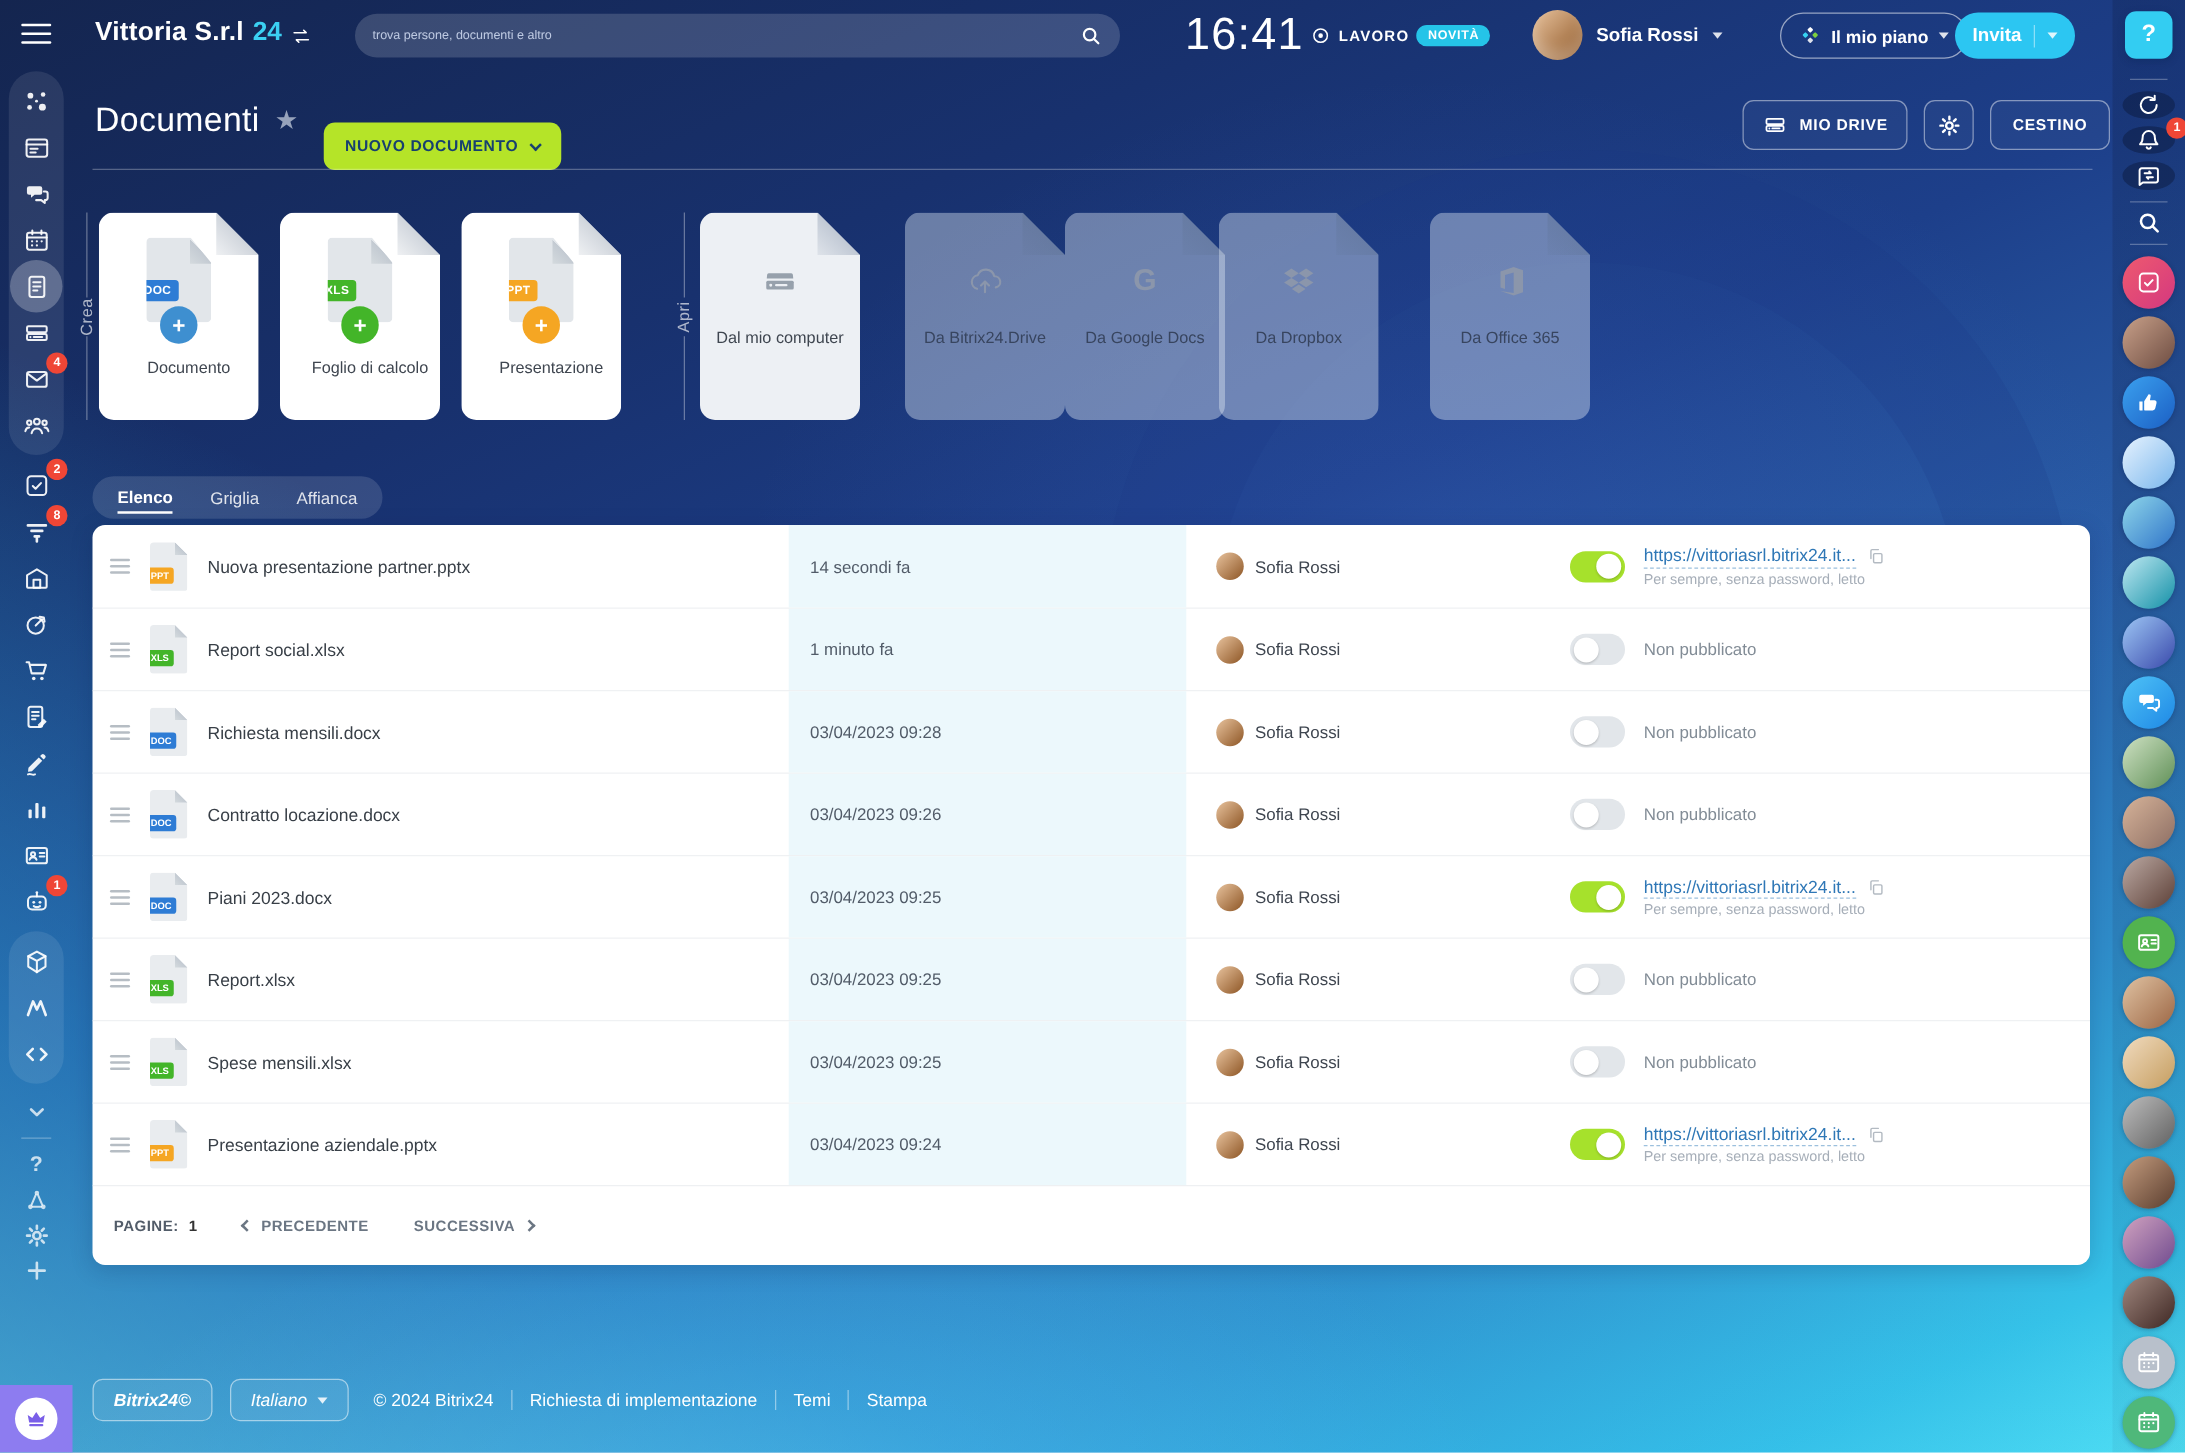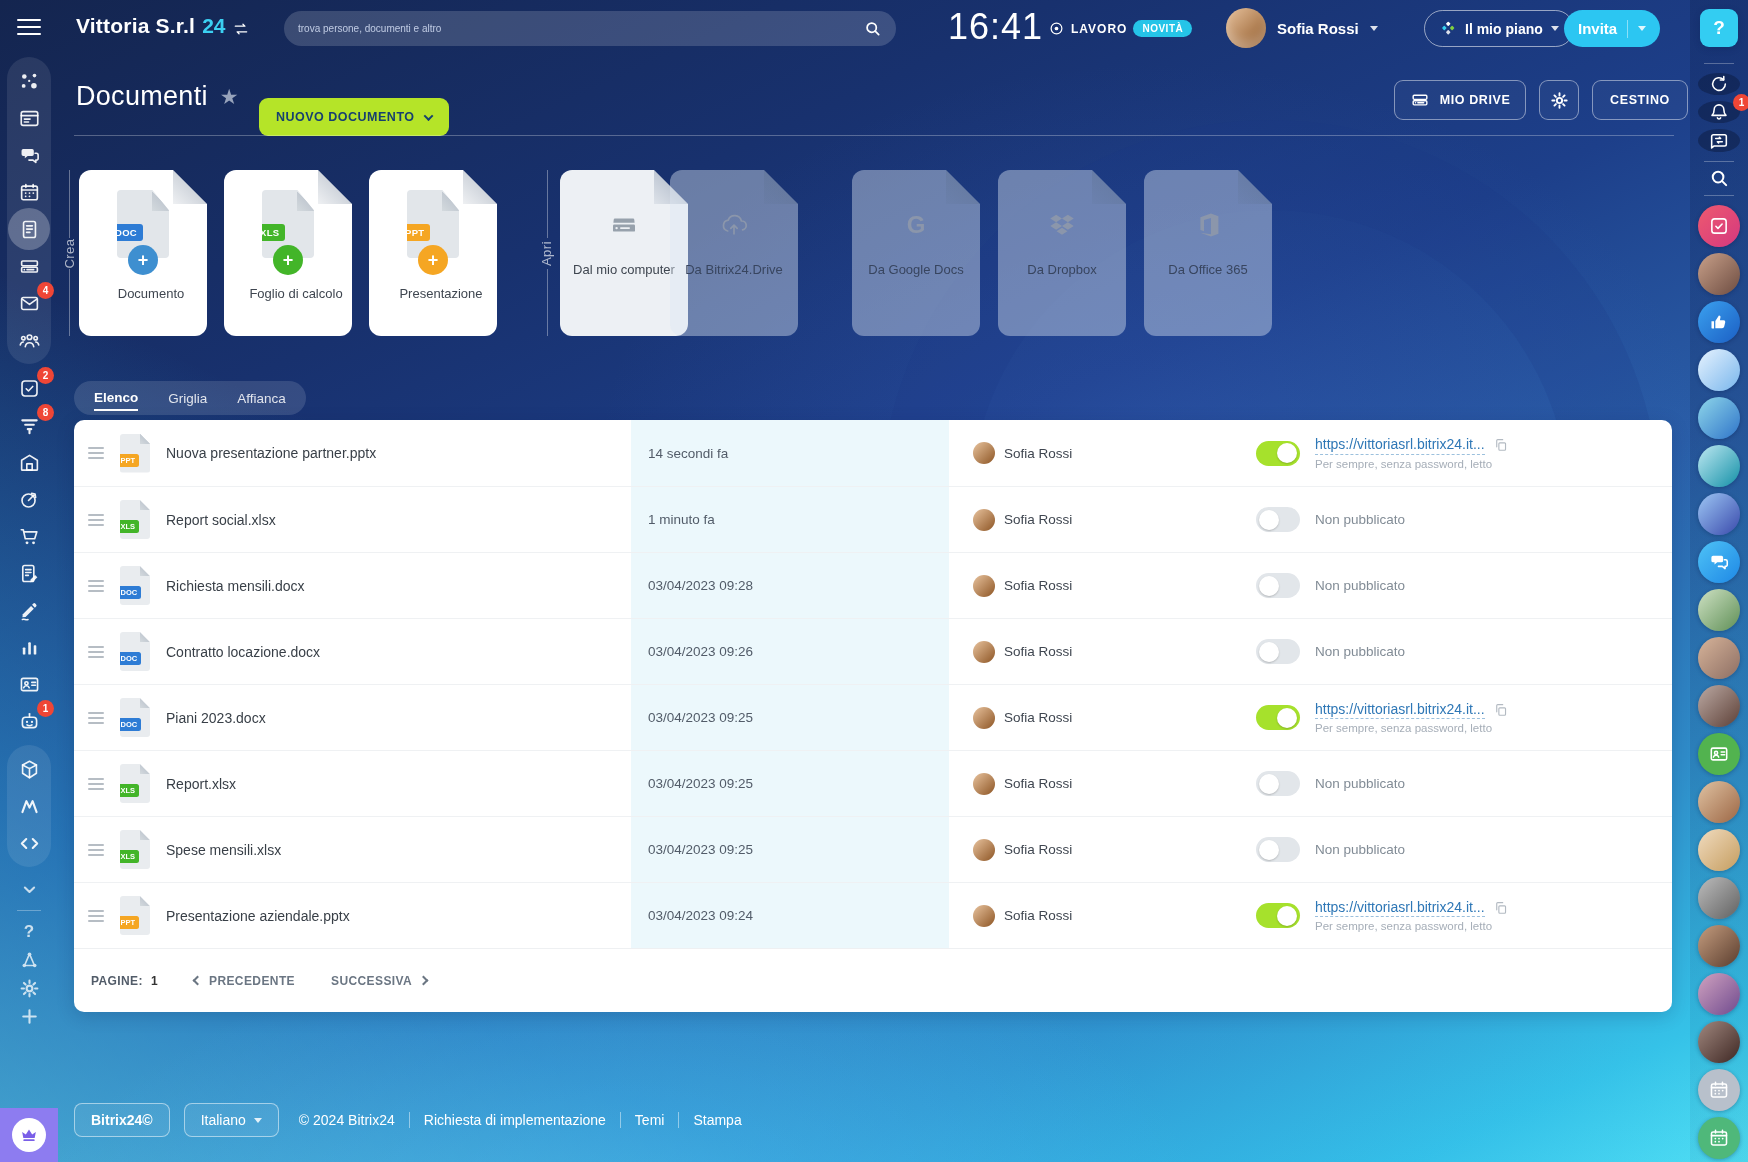--- a/index.html
+++ b/index.html
@@ -141,21 +141,21 @@
   .bigpage .pfold { position:absolute; top:0; right:0; width:17px; height:21px;
     background:linear-gradient(225deg, transparent 49%, #c3cad2 50%, #d4dade 100%); }
   .extbadge { position:absolute; left:-8px; bottom:17px; color:#fff; font-size:9.5px; font-weight:bold;
     padding:3px 6px; border-radius:3px; letter-spacing:.3px; }
   .pluscirc { width:30px; height:30px; border-radius:50%; margin:-13px auto 0; position:relative;
     color:#fff; font-size:18px; font-weight:bold; display:flex; align-items:center; justify-content:center; }
   .cname { text-align:center; margin-top:11px; font-size:13px; color:#3f4650;padding-left:16px; }
   .card-open { background:rgba(222,231,244,.42); color:#38455f; }
   .card-open .fold { background:linear-gradient(225deg, transparent 49%, rgba(90,110,140,.30) 50%, rgba(90,110,140,.10) 100%); }
   .card-open.solid { background:#edf0f4; color:#3f4650; }
-  .oc1 { left:502px; } .oc2 { left:612px; } .oc3 { left:794px; } .oc4 { left:940px; } .oc5 { left:1086px; }
+  .oc1 { left:502px; } .oc2 { left:666px; } .oc3 { left:794px; } .oc4 { left:917px; } .oc5 { left:1086px; }
   .oc-icon { margin:38px auto 0; width:34px; height:34px; display:flex; align-items:center; justify-content:center; color:#8b96ab; }
   .card-open.solid .oc-icon { color:#97a1ac; }
   .oc-icon svg { width:32px; height:32px; }
   .oc-name { text-align:center; margin-top:20px; font-size:13px; }
   .gchar { font-size:24px; font-weight:bold; font-family:"Liberation Sans", sans-serif; }
 
   
   .tabs { position:absolute; left:16px; top:324px; height:34px; background:rgba(255,255,255,.13);
     border-radius:17px; display:flex; align-items:center; padding:0 20px; gap:30px; }
   .tab { font-size:13.5px; color:rgba(255,255,255,.85); cursor:pointer; padding:4px 0; }
@@ -205,21 +205,21 @@
   .pag .plabel { font-size:12px; font-weight:bold; letter-spacing:.4px; color:#525c69; }
   .pag .pnum { margin-left:8px; color:#333; }
   .pbtn { display:flex; align-items:center; gap:8px; font-size:12px; font-weight:bold; letter-spacing:.4px;
     color:#6b7683; cursor:pointer; }
   .pch { width:7px; height:7px; border-right:2px solid #6b7683; border-bottom:2px solid #6b7683; display:inline-block; }
   .pch.l { transform:rotate(135deg); } .pch.r { transform:rotate(-45deg); }
 
   
   .pfooter { position:absolute; left:16px; top:1046px; display:flex; align-items:center; gap:14px; }
   .f-btn { height:34px; padding:0 16px; border:1px solid rgba(255,255,255,.5); border-radius:8px;
-    background:rgba(255,255,255,.07); display:flex; align-items:center; gap:8px; font-size:14px; color:#fff; cursor:pointer; }
+    background:rgba(255,255,255,.07); display:flex; align-items:center; gap:8px; font-size:14px; color:#fff; cursor:pointer;font-style:italic; }
   .f-brand { font-weight:bold; }
   .f-copy { font-size:14px; margin-left:6px; }
   .f-sep { width:1px; height:16px; background:rgba(255,255,255,.45); }
   .f-link { font-size:14px; color:#fff; cursor:pointer; }
 </style>
 </head>
 <body>
 
 <svg width="0" height="0" style="position:absolute">
   <defs>

